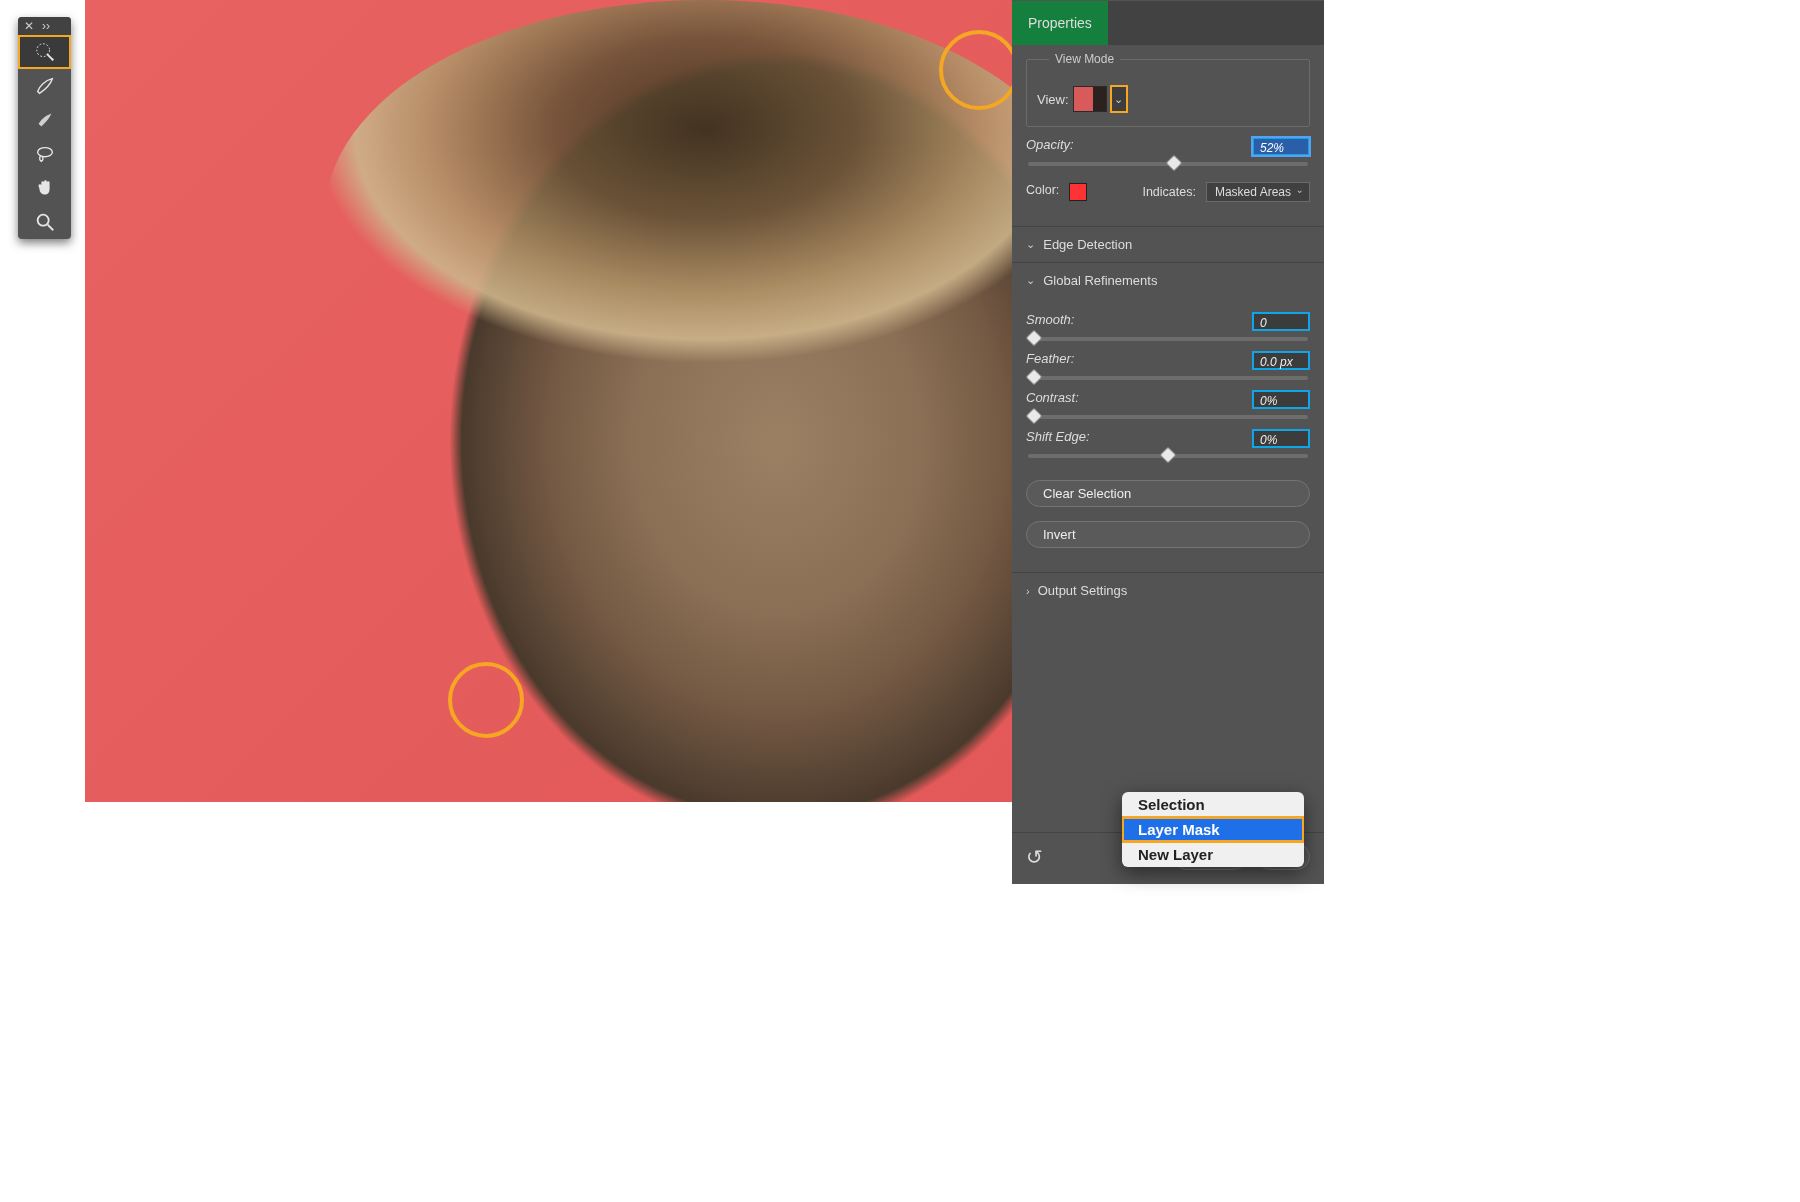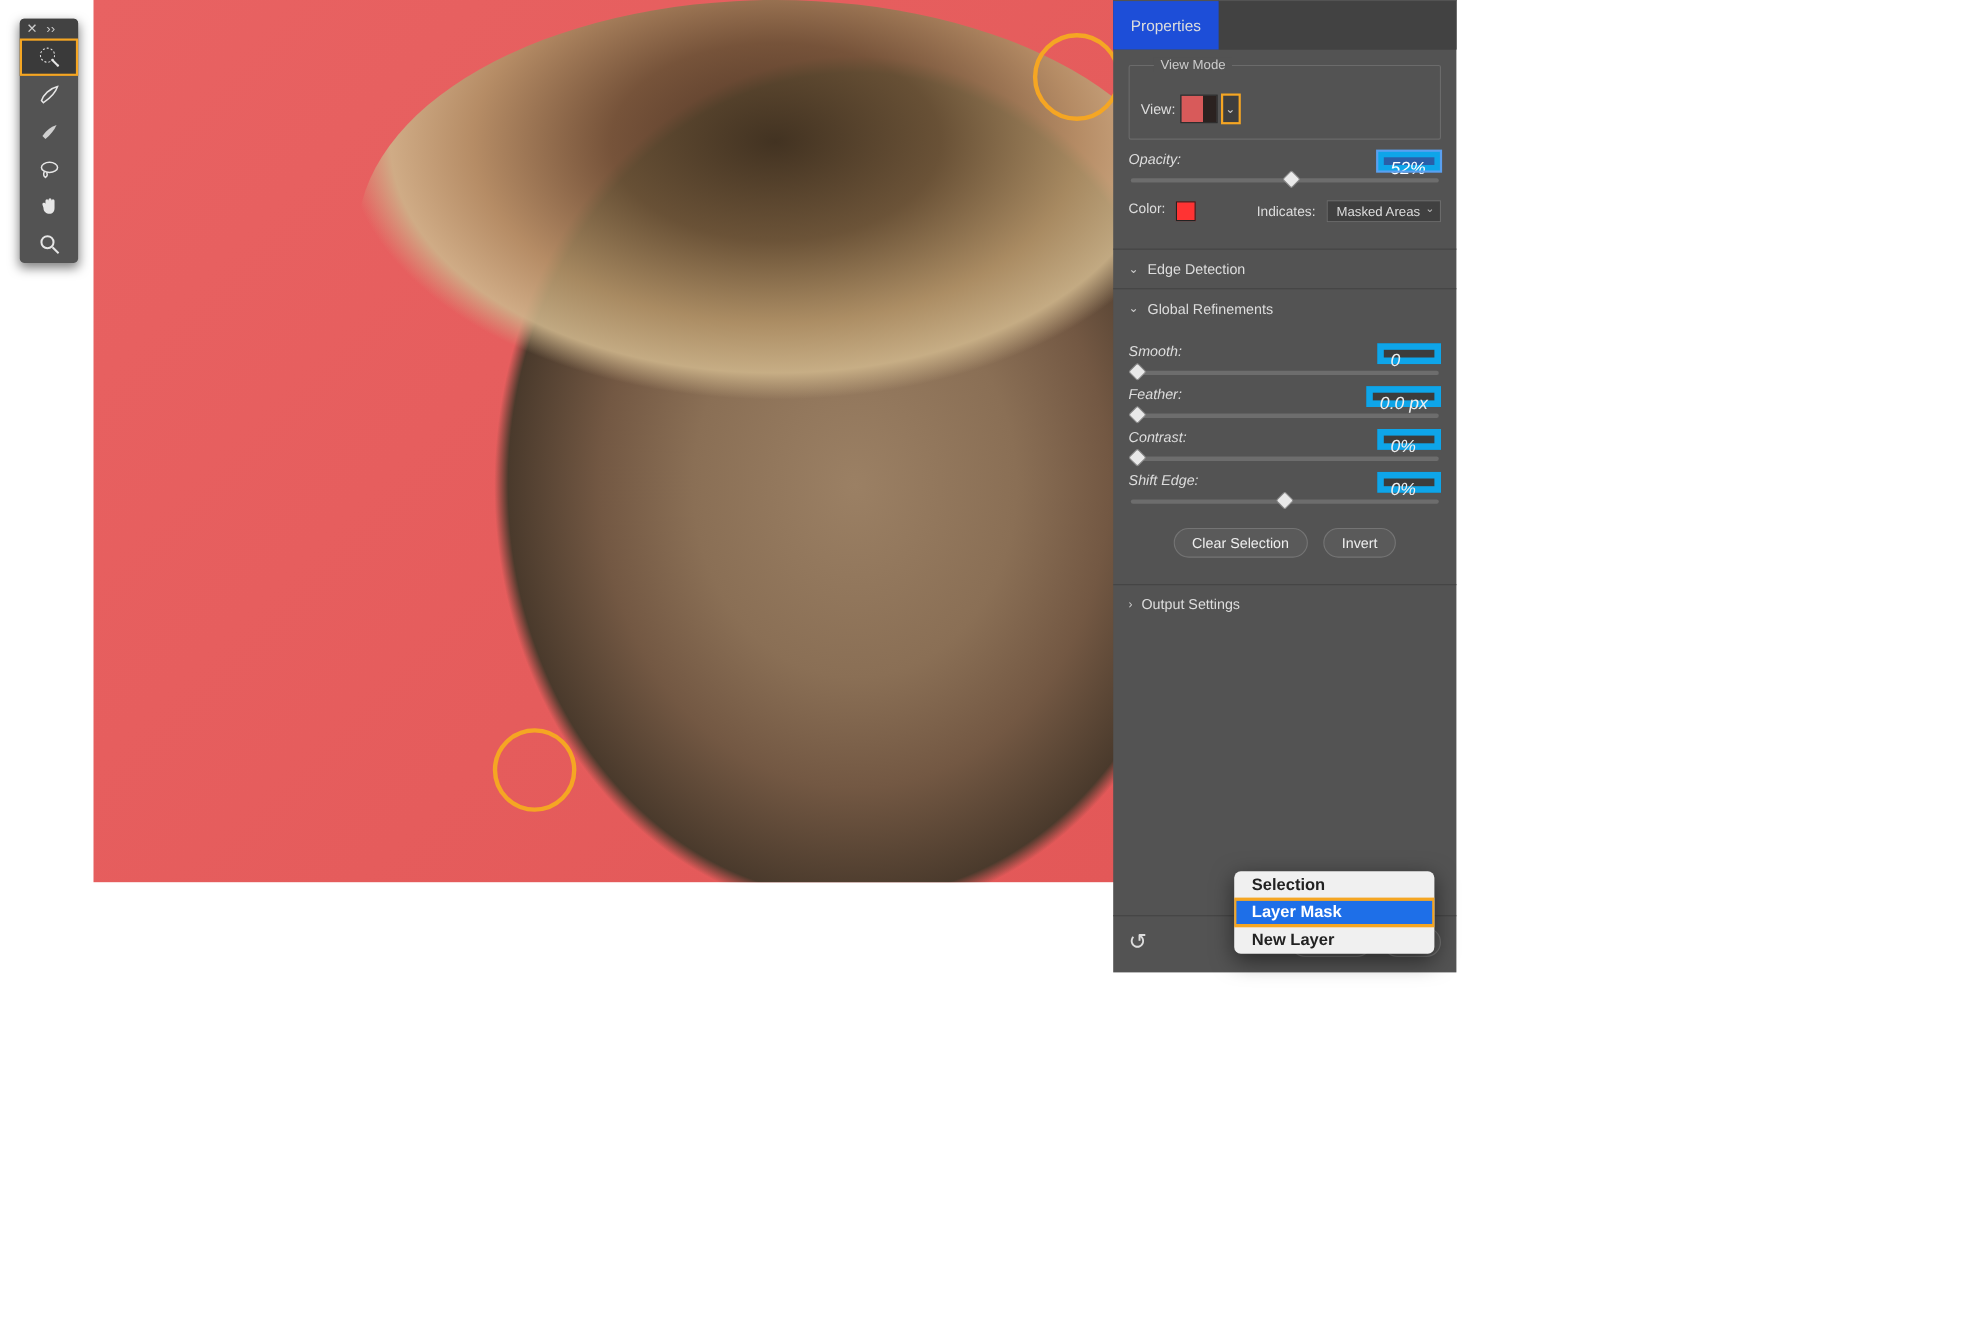--- a/index.html
+++ b/index.html
@@ -16,45 +16,45 @@
 
 .toolbar { position: absolute; left: 18px; top: 17px; width: 53px; background: #535353; border-radius: 4px; box-shadow: 0 4px 10px rgba(0,0,0,.5); }
 .toolbar-top { display:flex; height:18px; background:#424242; border-radius:4px 4px 0 0; align-items:center; padding:0 6px; gap:8px; color:#ccc; font-size:12px;}
 .tool { width: 53px; height: 34px; display:flex; align-items:center; justify-content:center; color:#e6e6e6; cursor:pointer; }
 .tool.selected { outline: 2px solid #f5a623; outline-offset: -2px; background:#3a3a3a; }
 .tool svg { width:22px; height:22px; }
 
 
 .panel { position:absolute; right:476px; top:0; width:312px; height:884px; background:#535353; }
 .tab-bar { height:45px; background:#424242; display:flex; align-items:stretch; }
-.tab { padding:14px 16px 0; font-size:14px; color:#ddd; background:#1d4ed8; border-top:1px solid #535353; }
+.tab { padding:14px 16px 0; font-size:14px; color:#ddd; background:#15803d; border-top:1px solid #535353; }
 .tab.inactive-gap { flex:1; background:#424242; }
 
 .section { padding: 8px 14px 14px; }
 .group-box { border:1px solid #6b6b6b; border-radius:2px; padding:10px 10px 14px; margin:6px 0 10px; position:relative; }
 .group-title { position:absolute; top:-8px; left:22px; background:#535353; padding:0 6px; font-size:12px; color:#ccc;text-align:right; }
 .row { display:flex; align-items:center; gap:10px; margin:10px 0; font-size:12.5px; color:#ddd; }
 .checkbox { width:12px; height:12px; border:1px solid #888; background:#3e3e3e; display:inline-block; flex:none; }
 .thumb { width:34px; height:26px; background: linear-gradient(90deg,#d85a5a 60%, #2b2220 60%); border:1px solid #2b2b2b; }
 .thumb-dd { width:16px; height:26px; background:#3e3e3e; display:flex; align-items:center; justify-content:center; color:#ccc; outline:2px solid #f5a623; outline-offset:-1px; cursor:pointer;}
-.input-box { background:#3c3c3c; border:6px solid #0ea5e9; color:#eee; font-size:16px; padding:2px 6px; min-width:58px; height:19px; text-align:left; }
+.input-box { background:#3c3c3c; border:2px solid #0ea5e9; color:#eee; font-size:12px; padding:2px 6px; min-width:58px; height:19px; text-align:left; }
 .input-box.hl { outline:2px solid #5aa0f0; outline-offset:-1px; background:#2a5fa8; color:#fff; }
 .slider-track { position:relative; height:4px; background:#6d6d6d; border-radius:2px; margin:4px 2px 0; }
 .slider-thumb { position:absolute; top:-5px; width:12px; height:12px; background:#e9e9e9; border:1px solid #888; transform:translateX(-50%) rotate(45deg); border-radius:2px; }
 .color-swatch { width:18px; height:18px; background:#f33; border:1px solid #222; }
 .select { background:#404040; border:1px solid #6b6b6b; padding:2px 18px 2px 8px; font-size:12px; color:#ddd; position:relative; }
 .select::after { content:"⌄"; position:absolute; right:5px; top:1px; font-size:10px; color:#bbb; }
 
 .accordion { display:flex; align-items:center; gap:8px; padding:10px 14px; font-size:13px; color:#ddd; border-top:1px solid #444; cursor:pointer;}
 .acc-body { padding:4px 14px 16px; }
 .param { margin:10px 0; }
 .param .prow { display:flex; justify-content:space-between; align-items:flex-start; margin-bottom:6px;font-style:italic; }
 
 .btn { background:#5a5a5a; border:1px solid #747474; border-radius:14px; padding:5px 16px; color:#eee; font-size:13px; cursor:pointer; }
-.btn-row { display:flex; gap:14px; justify-content:center; padding:12px 0 8px; }
+.btn-row { display:flex; gap:14px; justify-content:flex-end; padding:12px 0 8px;flex-direction:column; }
 
 .footer { position:absolute; bottom:0; left:0; right:0; padding:10px 14px 14px; border-top:1px solid #444; display:flex; align-items:center; justify-content:space-between; }
 .reset-icon { font-size:20px; color:#ddd; cursor:pointer; }
 
 
 .dropdown-pop { position:absolute; right:496px; top:792px; width:182px; background:#f0f0f0; border-radius:6px; box-shadow:0 6px 20px rgba(0,0,0,.5); overflow:hidden; color:#222; font-size:15px; }
 .dropdown-pop .opt { padding:4px 16px; cursor:pointer;font-weight:bold; }
 .dropdown-pop .opt.sel { background:#1e6fe8; color:#fff; outline:3px solid #f5a623; outline-offset:-2px; }
 
 .chev { font-size:11px; color:#ccc; }

